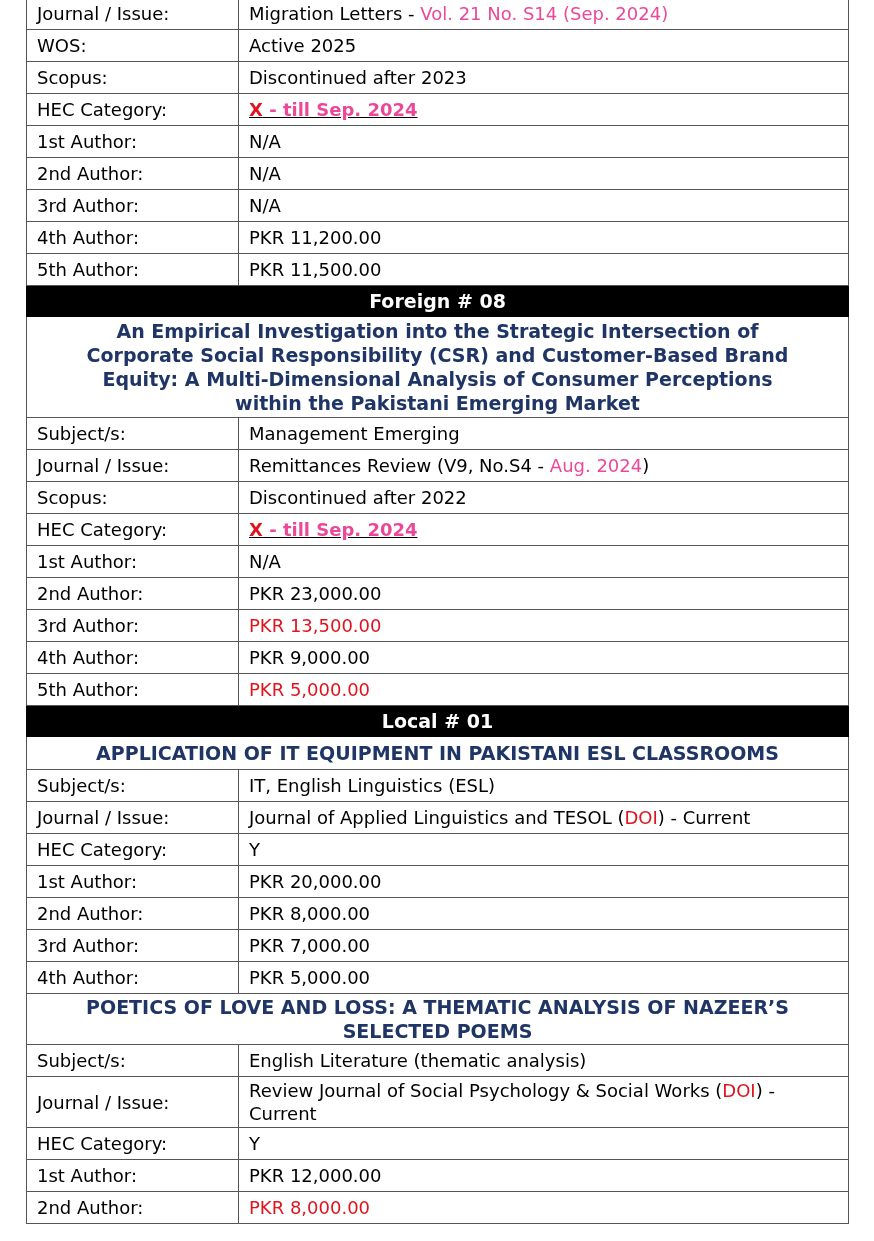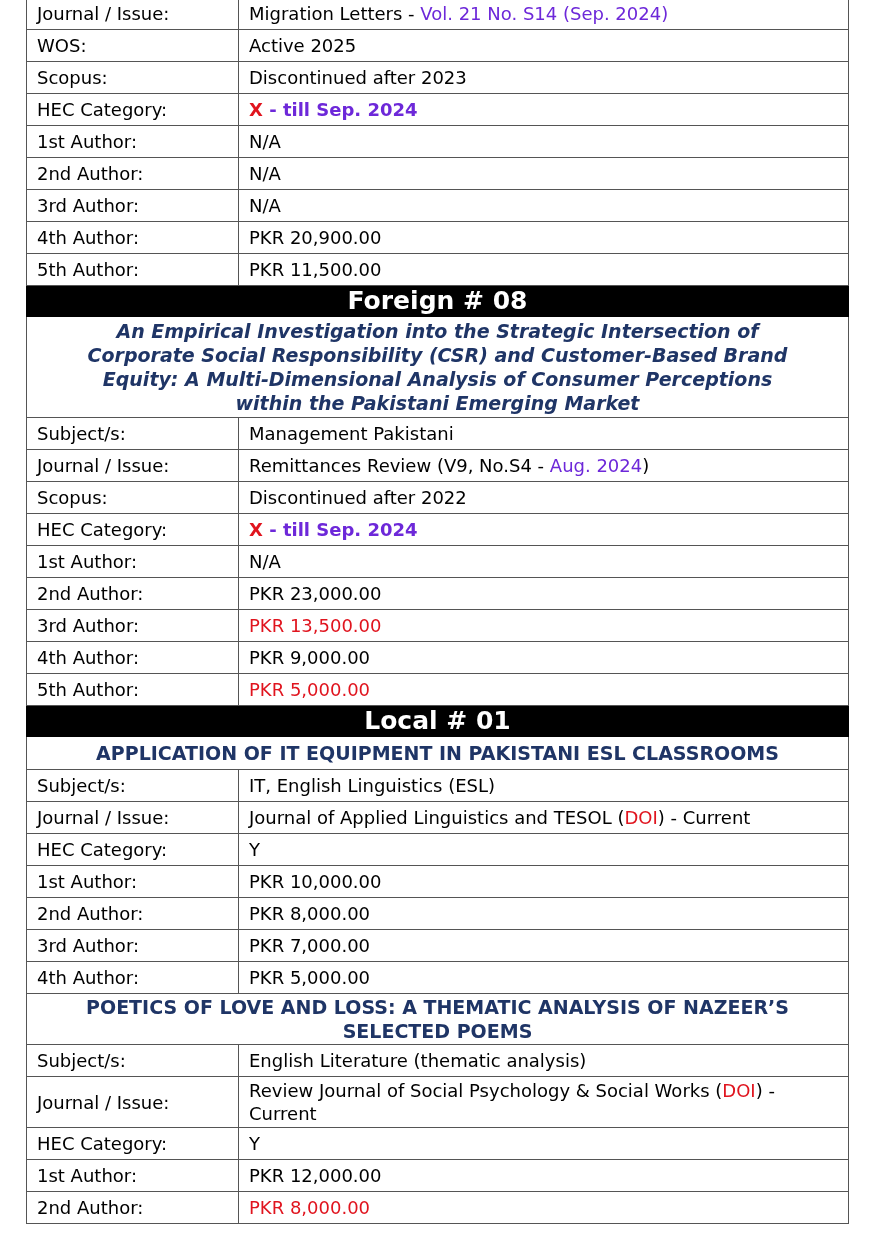--- a/index.html
+++ b/index.html
@@ -5,26 +5,26 @@
   html, body { margin:0; padding:0; background:#ffffff; }
   body { width:874px; height:1241px; overflow:hidden; position:relative;
          font-family:"DejaVu Sans", sans-serif; color:#000; }
   table.doc { position:absolute; left:26px; top:-3px; width:823px;
               border-collapse:collapse; table-layout:fixed; }
   table.doc td { border:1.5px solid #555; font-size:18px; line-height:22px;
                  padding:0 10px; height:31px; vertical-align:middle; }
   col.lbl { width:212px; }
   td.lbl { padding-left:10px; }
   tr.sec td { background:#000; color:#fff; text-align:center; font-weight:bold;
-              font-size:25px; height:30px; border-color:#000; }
+              font-size:19px; height:30px; border-color:#000; }
   tr.ttl td { color:#1f3566; text-align:center; font-weight:bold;
               font-size:19px; line-height:24px; padding:1px 12px; }
-  .purple { color:#6d28d9; }
+  .purple { color:#ec4899; }
   .red { color:#e0141e; }
-  .b { font-weight:bold; }
+  .b { font-weight:bold;text-decoration:underline; }
   tr.two td { height:50px; line-height:23px; }
 </style>
 </head>
 <body>
 
 <table class="doc">
   <colgroup>
       <col class="lbl">
       <col>
     </colgroup>
@@ -53,36 +53,36 @@
   <tr>
     <td class="lbl">2nd Author:</td>
     <td>N/A</td>
   </tr>
   <tr>
     <td class="lbl">3rd Author:</td>
     <td>N/A</td>
   </tr>
   <tr>
     <td class="lbl">4th Author:</td>
-    <td>PKR 20,900.00</td>
+    <td>PKR 11,200.00</td>
   </tr>
   <tr>
     <td class="lbl">5th Author:</td>
     <td>PKR 11,500.00</td>
   </tr>
 
   <tr class="sec">
     <td colspan="2">Foreign # 08</td>
   </tr>
   <tr class="ttl">
-    <td colspan="2" style="padding:2px 48px;font-style:italic;">An Empirical Investigation into the Strategic Intersection of Corporate Social Responsibility (CSR) and Customer-Based Brand Equity: A Multi-Dimensional Analysis of Consumer Perceptions within the Pakistani Emerging Market</td>
+    <td colspan="2" style="padding:2px 48px;">An Empirical Investigation into the Strategic Intersection of Corporate Social Responsibility (CSR) and Customer-Based Brand Equity: A Multi-Dimensional Analysis of Consumer Perceptions within the Pakistani Emerging Market</td>
   </tr>
   <tr>
     <td class="lbl">Subject/s:</td>
-    <td>Management Pakistani</td>
+    <td>Management Emerging</td>
   </tr>
   <tr>
     <td class="lbl">Journal / Issue:</td>
     <td><span>Remittances Review (V9, No.S4 - </span><span class="purple">Aug. 2024</span><span>)</span></td>
   </tr>
   <tr>
     <td class="lbl">Scopus:</td>
     <td>Discontinued after 2022</td>
   </tr>
   <tr>
@@ -123,21 +123,21 @@
   <tr>
     <td class="lbl">Journal / Issue:</td>
     <td><span>Journal of Applied Linguistics and TESOL (</span><span class="red">DOI</span><span>) - Current</span></td>
   </tr>
   <tr>
     <td class="lbl">HEC Category:</td>
     <td>Y</td>
   </tr>
   <tr>
     <td class="lbl">1st Author:</td>
-    <td>PKR 10,000.00</td>
+    <td>PKR 20,000.00</td>
   </tr>
   <tr>
     <td class="lbl">2nd Author:</td>
     <td>PKR 8,000.00</td>
   </tr>
   <tr>
     <td class="lbl">3rd Author:</td>
     <td>PKR 7,000.00</td>
   </tr>
   <tr>

